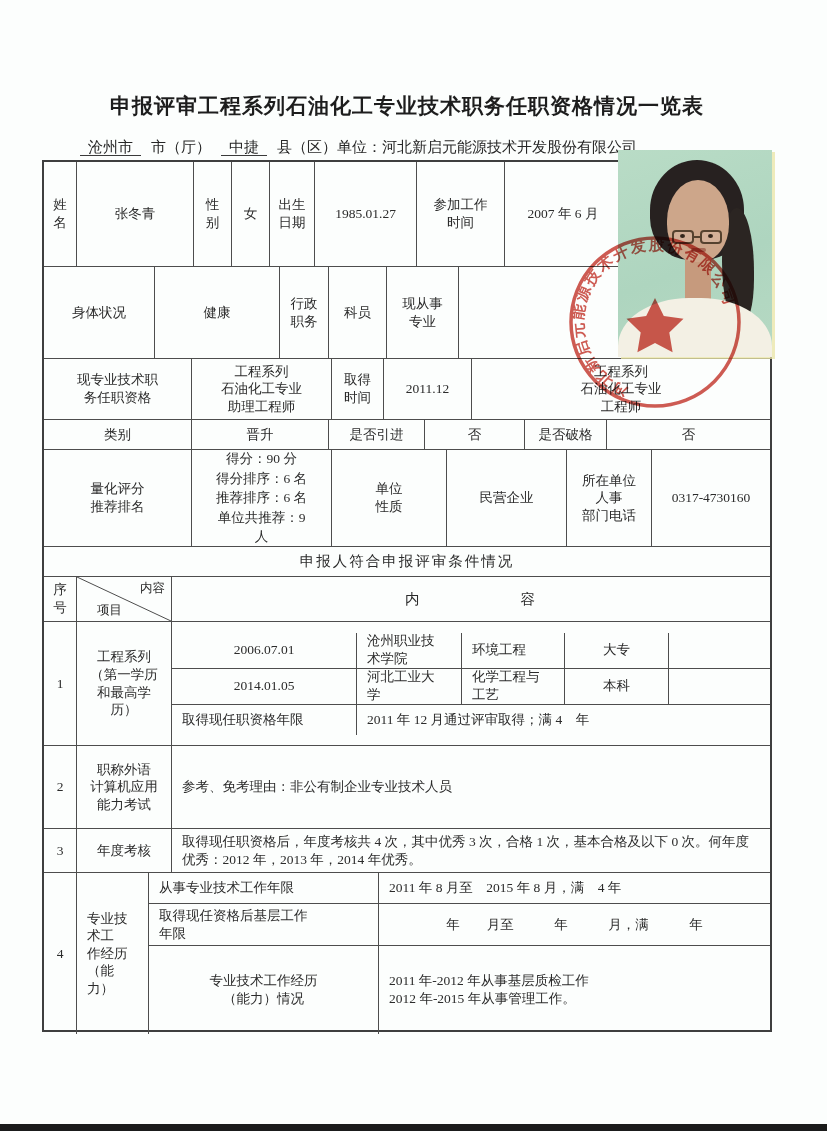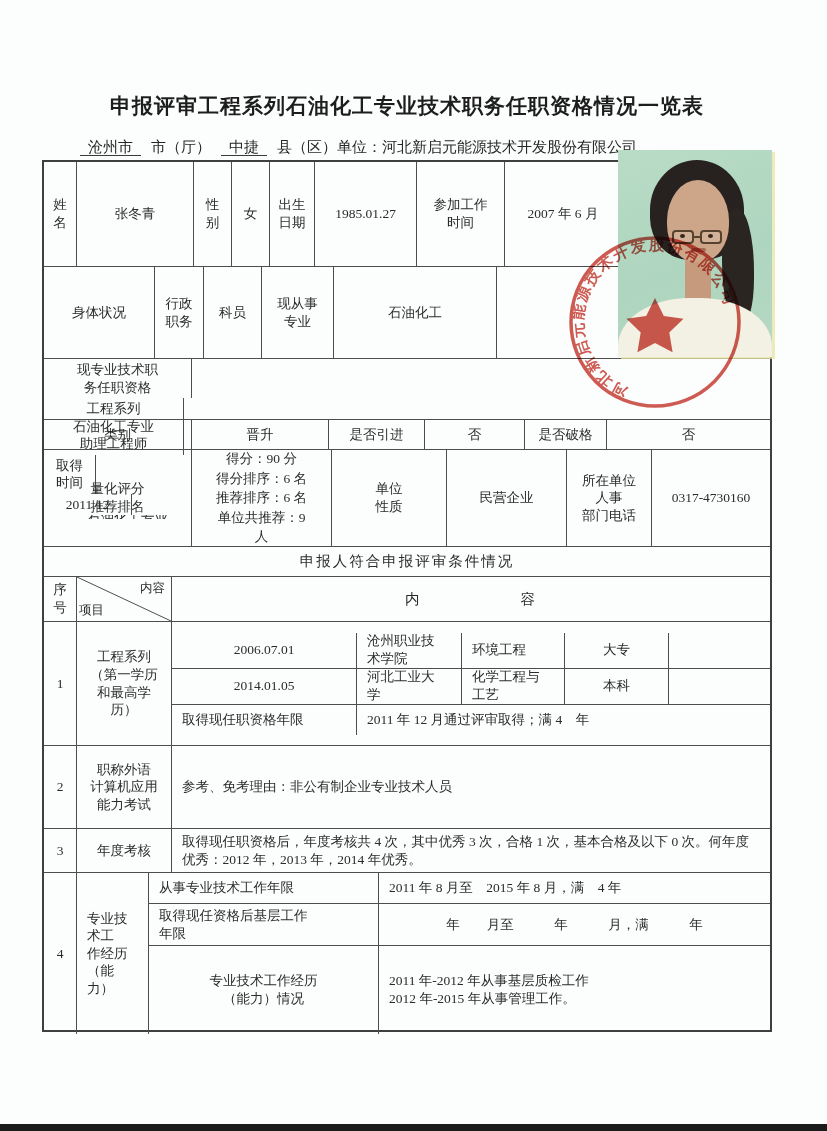--- a/index.html
+++ b/index.html
@@ -34,21 +34,21 @@
     text-align:center; line-height:1.3; padding:2px 4px; overflow:hidden;
   }
   .tc:last-child { border-right:none; flex:1 1 auto; }
   .pre { white-space:pre-line; }
   .left { justify-content:flex-start; text-align:left; padding-left:10px; padding-right:10px; }
   .col { flex-direction:column; align-items:stretch; padding:0; }
   .sub { display:flex; border-bottom:1px solid #4d4d4d; flex:none; }
   .sub:last-child { border-bottom:none; }
 
   
-  .r1 { height:105px; } .r2 { height:92px; } .r3 { height:61px;flex-direction:column; }
+  .r1 { height:105px; } .r2 { height:92px; } .r3 { height:61px; }
   .r4 { height:30px; }  .r5 { height:97px; }
   .rsec { height:30px; } .rhead { height:45px; }
   .ri1 { height:124px; } .ri2 { height:83px; } .ri3 { height:44px; } .ri4 { height:161px; }
 
   
   .w33{width:33px;} .w38{width:38px;} .w45{width:45px;} .w49{width:49px;}
   .w52{width:52px;} .w58{width:58px;} .w72{width:72px;} .w82{width:82px;}
   .w85{width:85px;text-align:center;} .w88{width:88px;} .w95{width:95px;} .w96{width:96px;}
   .w100{width:100px;} .w102{width:102px;} .w103{width:103px;} .w104{width:104px;}
   .w105{width:105px;} .w111{width:111px;} .w115{width:115px;} .w117{width:117px;}
@@ -59,21 +59,21 @@
   .h22{height:22px;} .h36{height:36px;} .h30{height:30px;}
   .h31{height:31px;} .h42{height:42px;} .h88{height:88px;}
 
   .secTitle { font-size:14.5px; letter-spacing:2px; }
   .score { line-height:1.45; }
 
   
   .diag { position:relative; padding:0; }
   .diag svg { position:absolute; inset:0; width:100%; height:100%; }
   .diag .ct { position:absolute; top:3px; right:6px; font-size:12.5px; }
-  .diag .cb { position:absolute; bottom:3px; left:2px; font-size:12.5px; }
+  .diag .cb { position:absolute; bottom:3px; left:20px; font-size:12.5px; }
 
   
   .photo {
     position:absolute; left:618px; top:150px; width:154px; height:207px;
     background:linear-gradient(160deg,#b9dcc6 0%,#aed5bf 55%,#b6d9c3 100%);
     overflow:hidden; z-index:3; box-shadow:3px 2px 0 rgba(233,228,164,.75);
   }
   .photo .hair { position:absolute; left:32px; top:10px; width:94px; height:100px;
     background:#272120; border-radius:50% 50% 42% 42%; }
   .photo .hairR { position:absolute; left:104px; top:58px; width:32px; height:118px;
@@ -121,26 +121,26 @@
 日期</div>
       <div class="tc w102">1985.01.27</div>
       <div class="tc w88 pre">参加工作
 时间</div>
       <div class="tc w117">2007 年 6 月</div>
       <div class="tc w152"></div>
     </div>
 
     <div class="tr r2">
       <div class="tc w111">身体状况</div>
+      <div class="tc w125">健康</div>
       <div class="tc w49 pre">行政
 职务</div>
       <div class="tc w58">科员</div>
       <div class="tc w72 pre">现从事
 专业</div>
-      <div class="tc w163">石油化工</div>
       <div class="tc w152"></div>
     </div>
 
     <div class="tr r3">
       <div class="tc w148 pre">现专业技术职
 务任职资格</div>
       <div class="tc w140 pre">工程系列
 石油化工专业
 助理工程师</div>
       <div class="tc w52 pre">取得

